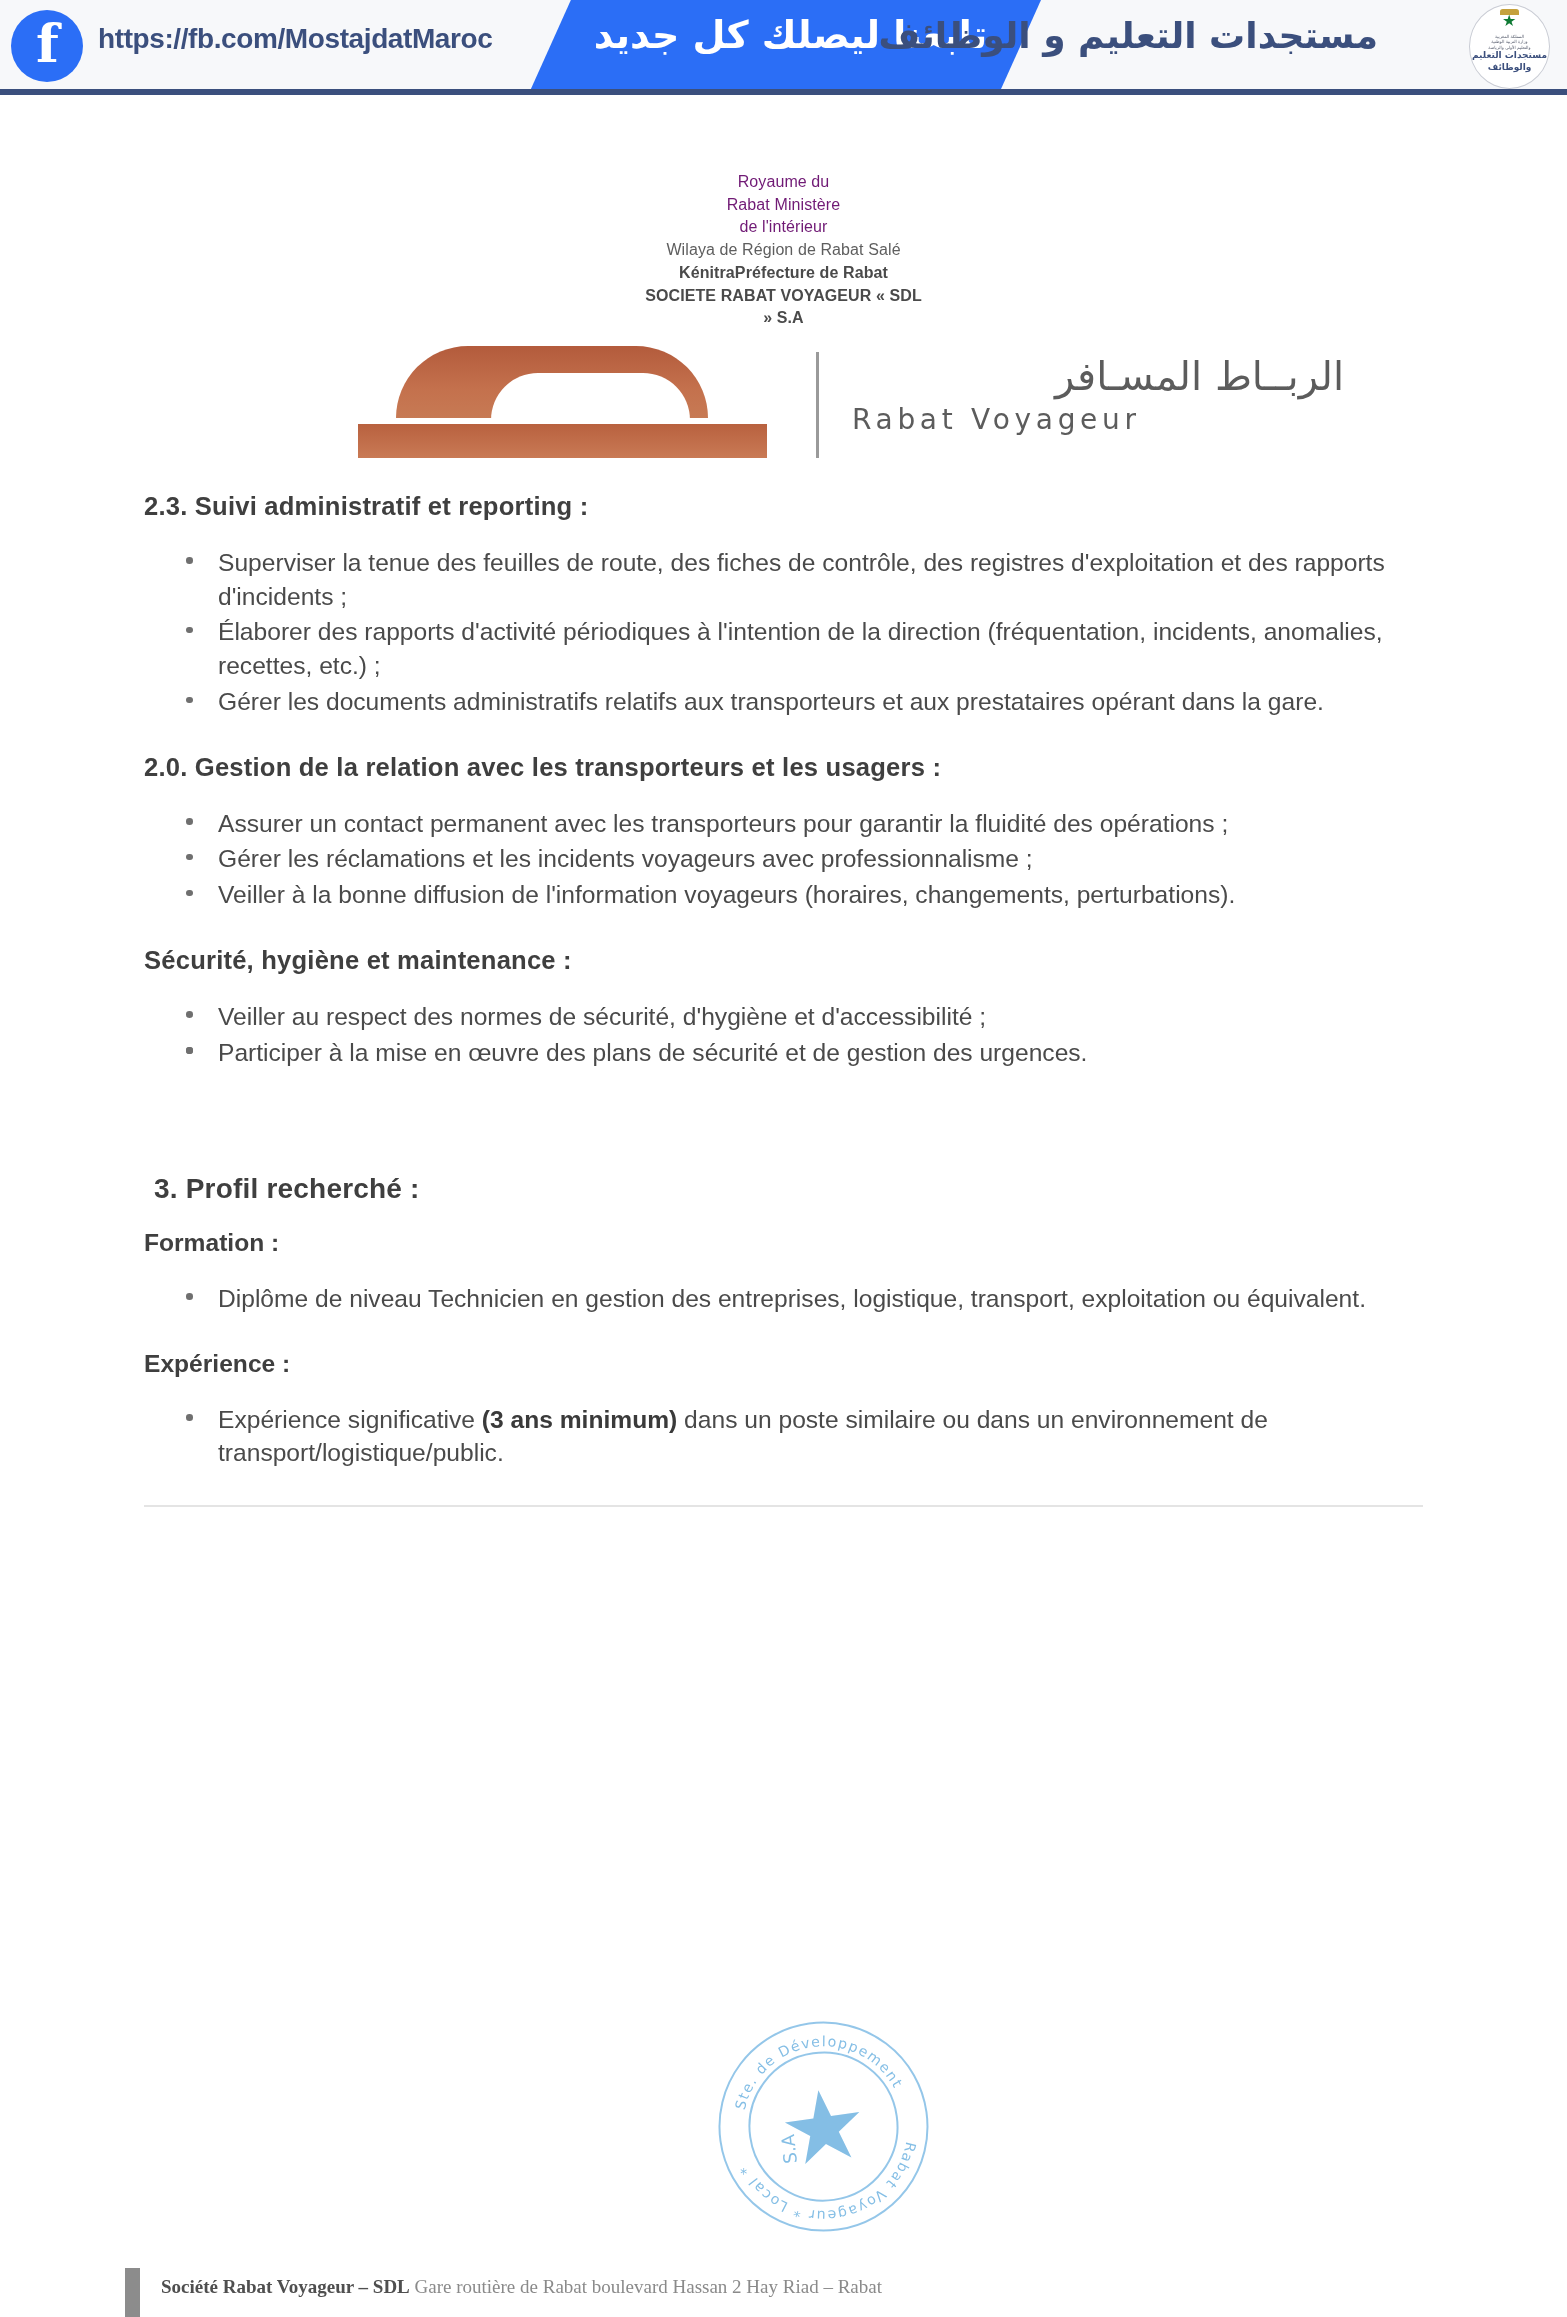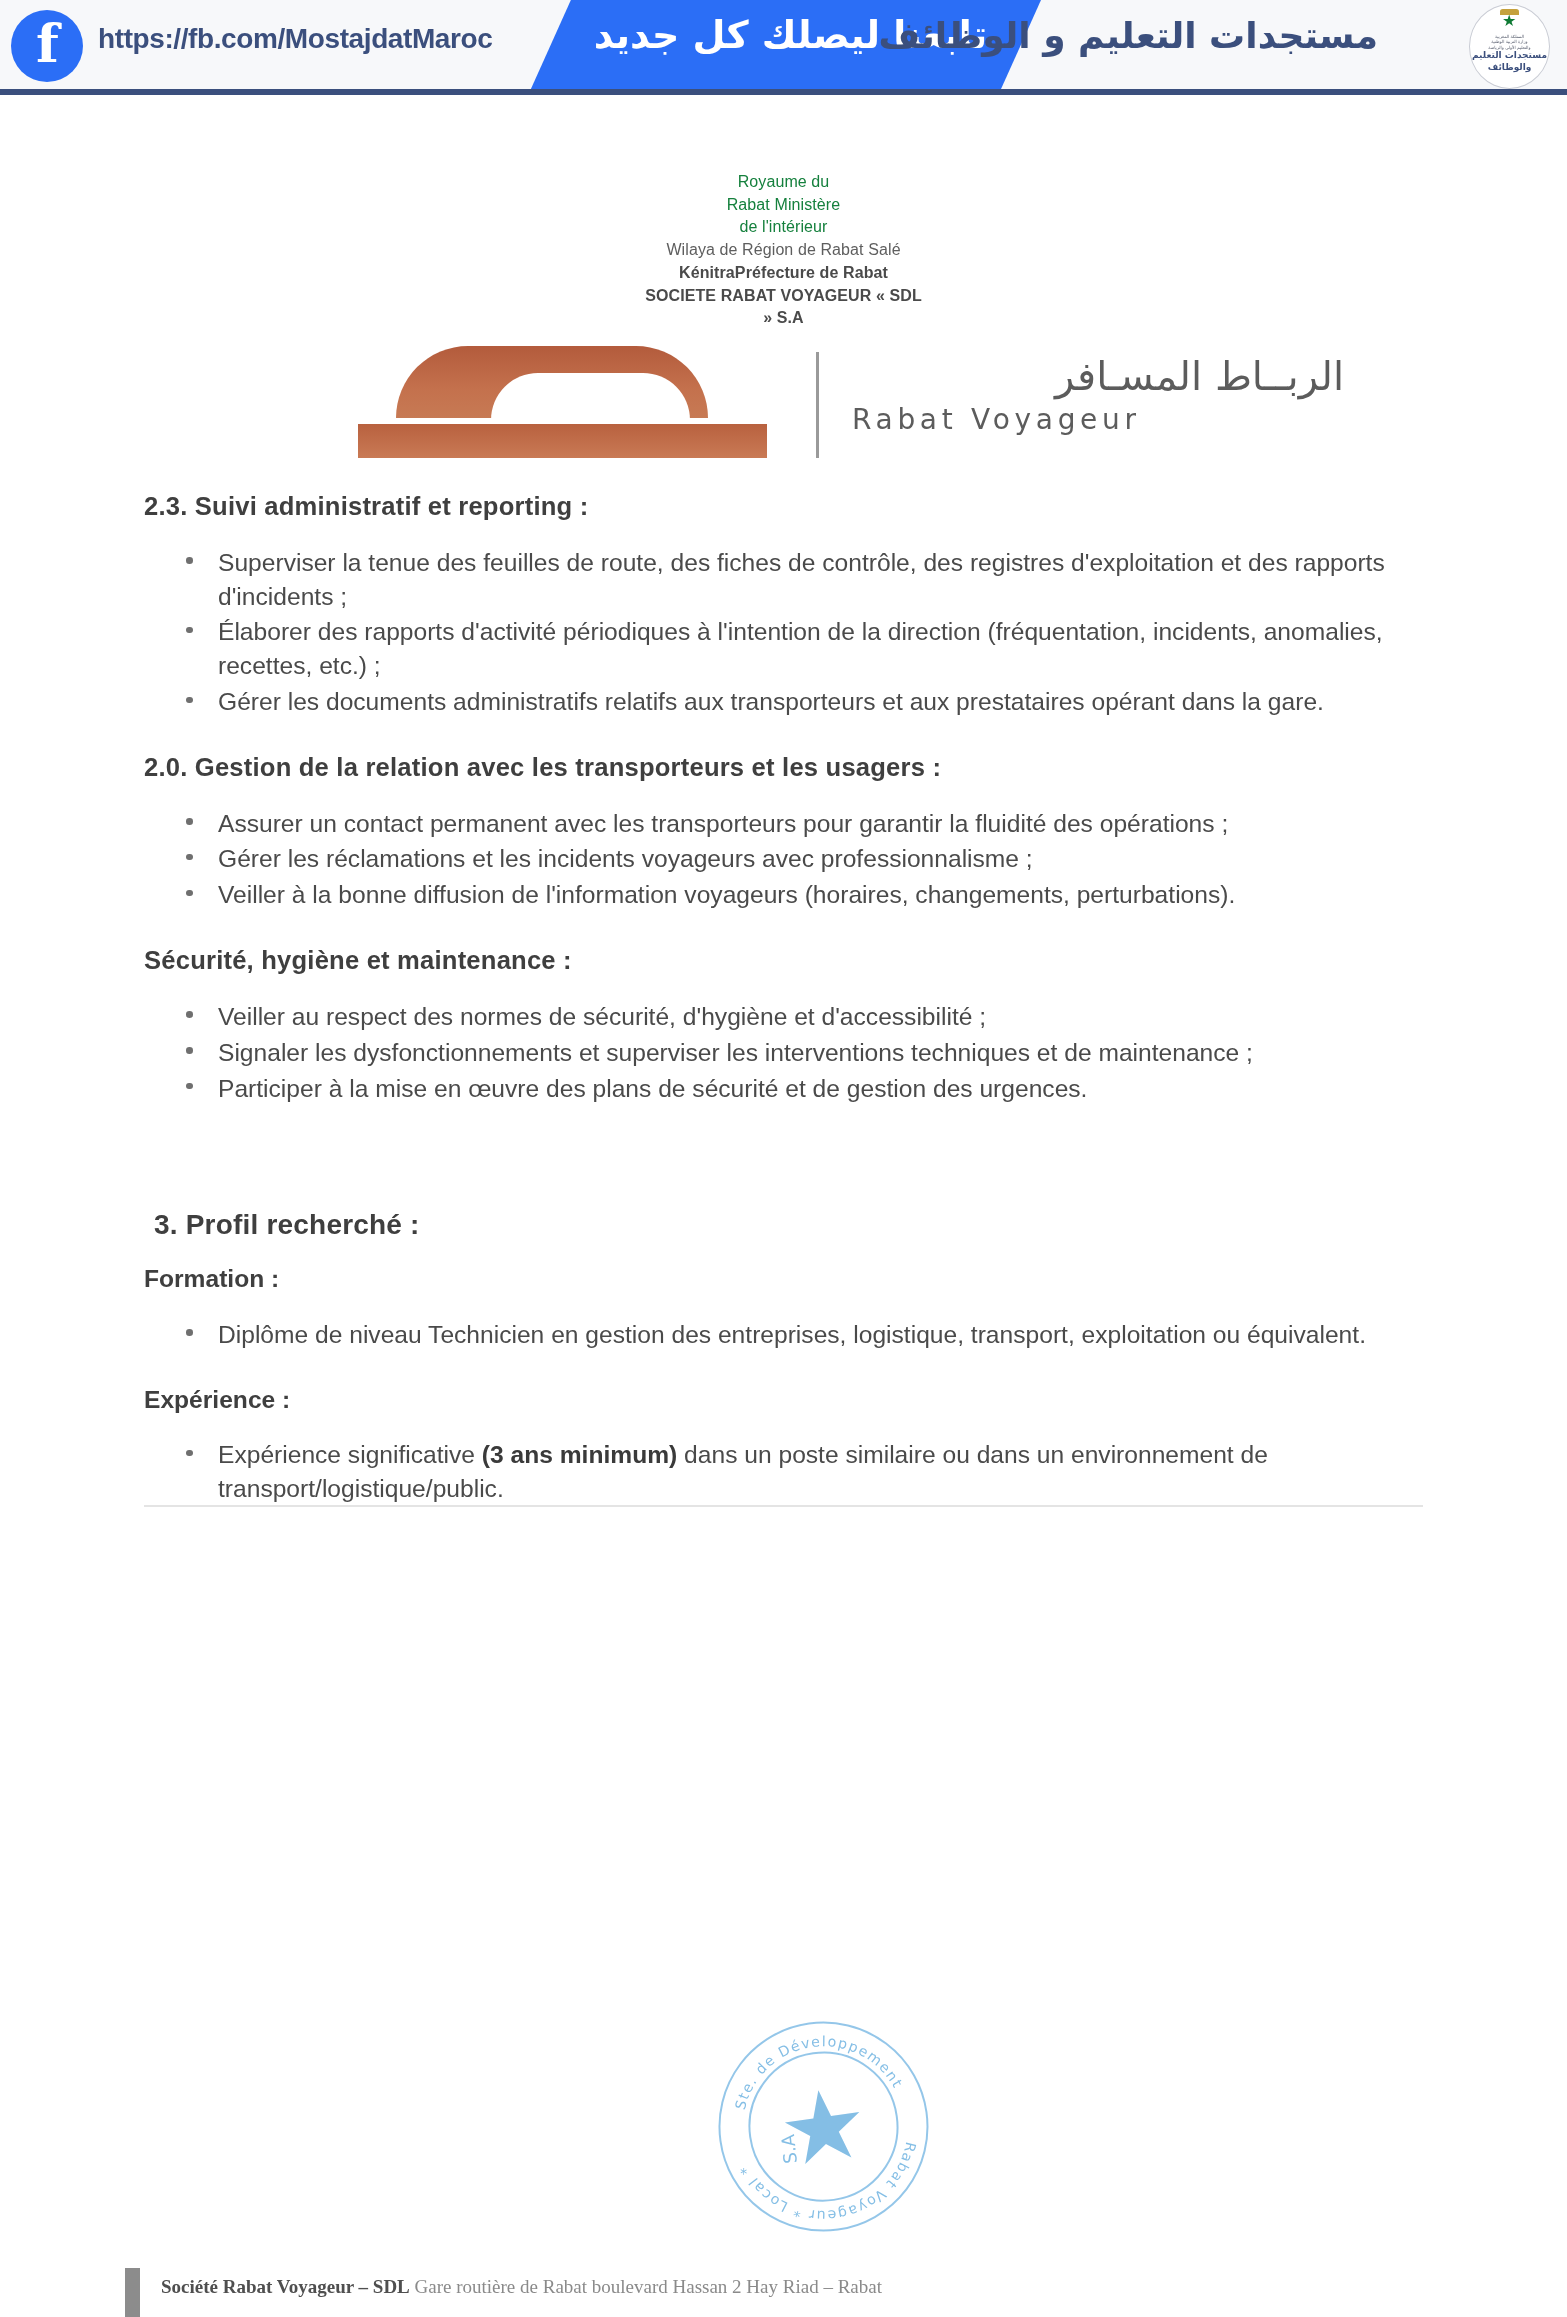--- a/index.html
+++ b/index.html
@@ -172,21 +172,21 @@
     position: absolute;
     left: 0;
     top: 76px;
     width: 1567px;
     text-align: center;
   }
   .letterhead .lh-line {
     font-family: "Liberation Sans", sans-serif;
     font-size: 16px;
     line-height: 1.42;
-    color: #15803d;
+    color: #701a75;
     letter-spacing: 0.1px;
   }
   .letterhead .lh-line.strong {
     color: #4a4a4a;
     font-weight: bold;
   }
   .letterhead .lh-line.semi {
     color: #5e5e5e;
   }
 
@@ -493,21 +493,21 @@
     <h3 class="h-sec">2.0. Gestion de la relation avec les transporteurs et les usagers :</h3>
     <ul class="bullets">
       <li><span class="dot"></span><span>Assurer un contact permanent avec les transporteurs pour garantir la fluidité des opérations ;</span></li>
       <li><span class="dot"></span><span>Gérer les réclamations et les incidents voyageurs avec professionnalisme ;</span></li>
       <li><span class="dot"></span><span>Veiller à la bonne diffusion de l'information voyageurs (horaires, changements, perturbations).</span></li>
     </ul>
 
     <h3 class="h-sec">Sécurité, hygiène et maintenance :</h3>
     <ul class="bullets">
       <li><span class="dot"></span><span>Veiller au respect des normes de sécurité, d'hygiène et d'accessibilité ;</span></li>
-      <li><span class="dot"></span><span>Signaler les dysfonctionnements et superviser les interventions techniques et de maintenance ;</span></li>
+      <li><span class="dot"></span></li>
       <li><span class="dot"></span><span>Participer à la mise en œuvre des plans de sécurité et de gestion des urgences.</span></li>
     </ul>
 
     <div class="gap-md"></div>
     <div class="gap-md"></div>
     <div class="gap-sm"></div>
 
     <h2 class="h-sec big">3. Profil recherché :</h2>
 
     <h3 class="h-sub">Formation :</h3>

